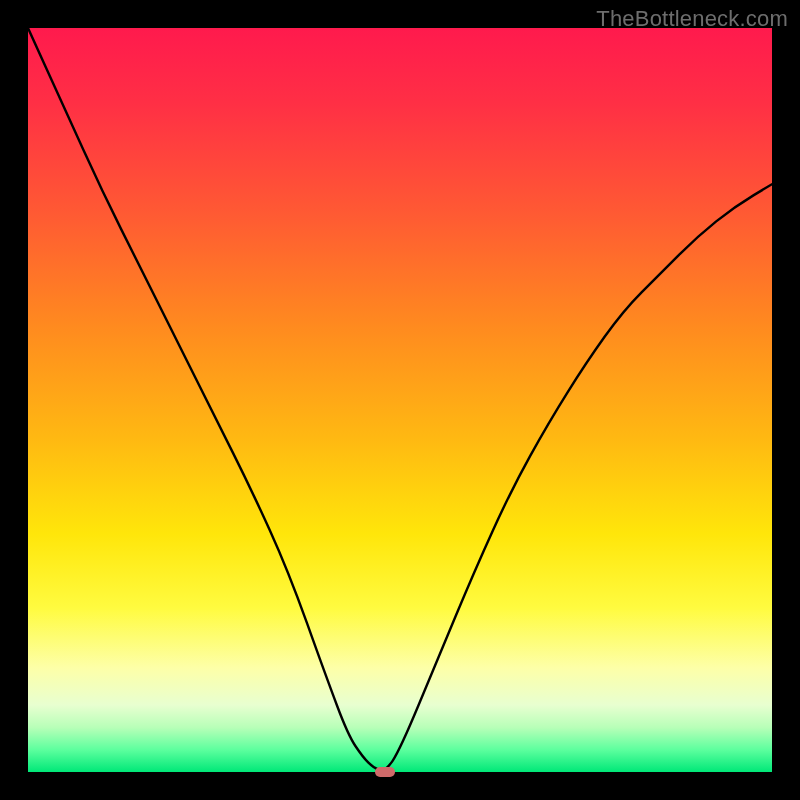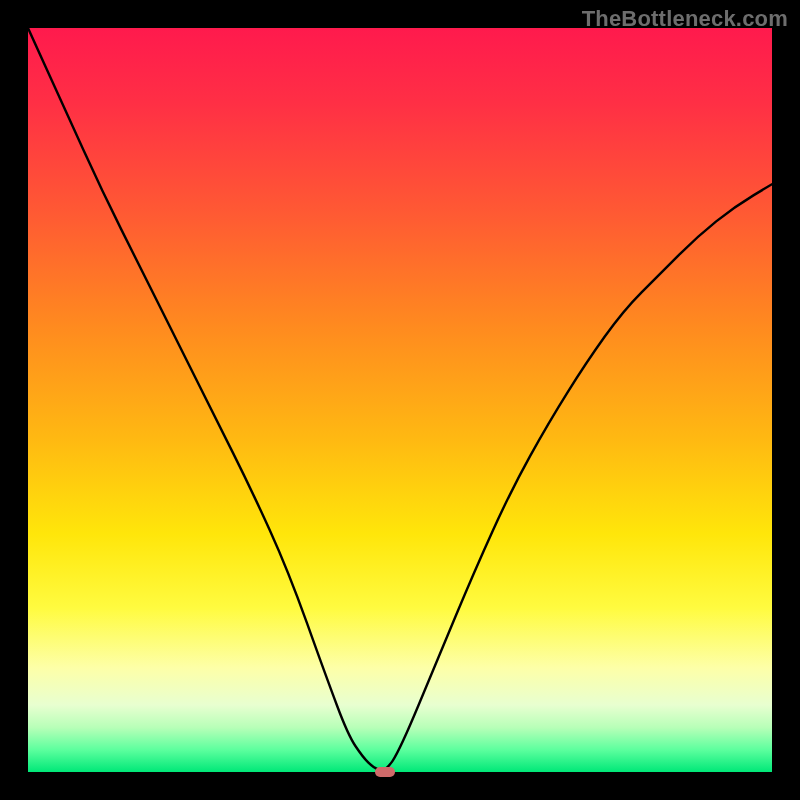--- a/index.html
+++ b/index.html
@@ -41,21 +41,21 @@
       #b8ffb8 94%,
       #5dff9e 97%,
       #00e878 100%
     );
   }
   .watermark {
     position: absolute;
     top: 6px;
     right: 12px;
     font-size: 22px;
-    font-weight: 700;
+    font-weight: 400;
     color: #6d6d6d;
     letter-spacing: 0.2px;
     user-select: none;
   }
   .curve-svg {
     position: absolute;
     inset: 0;
     width: 100%;
     height: 100%;
   }

